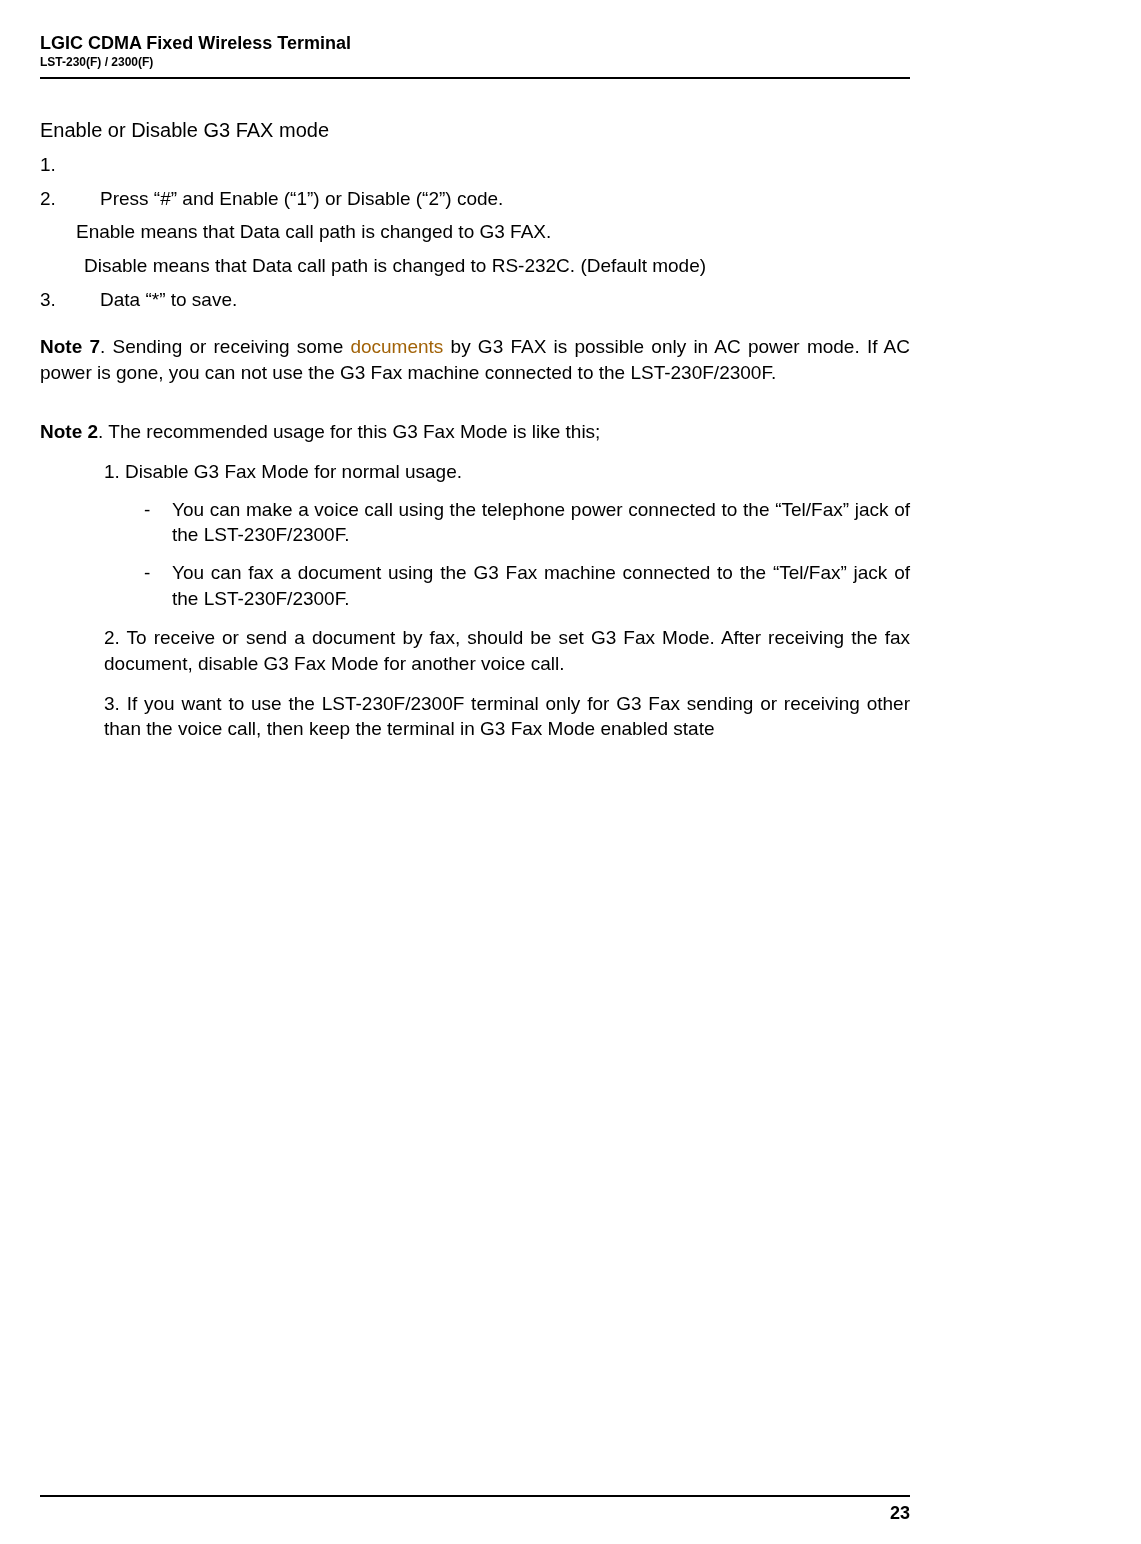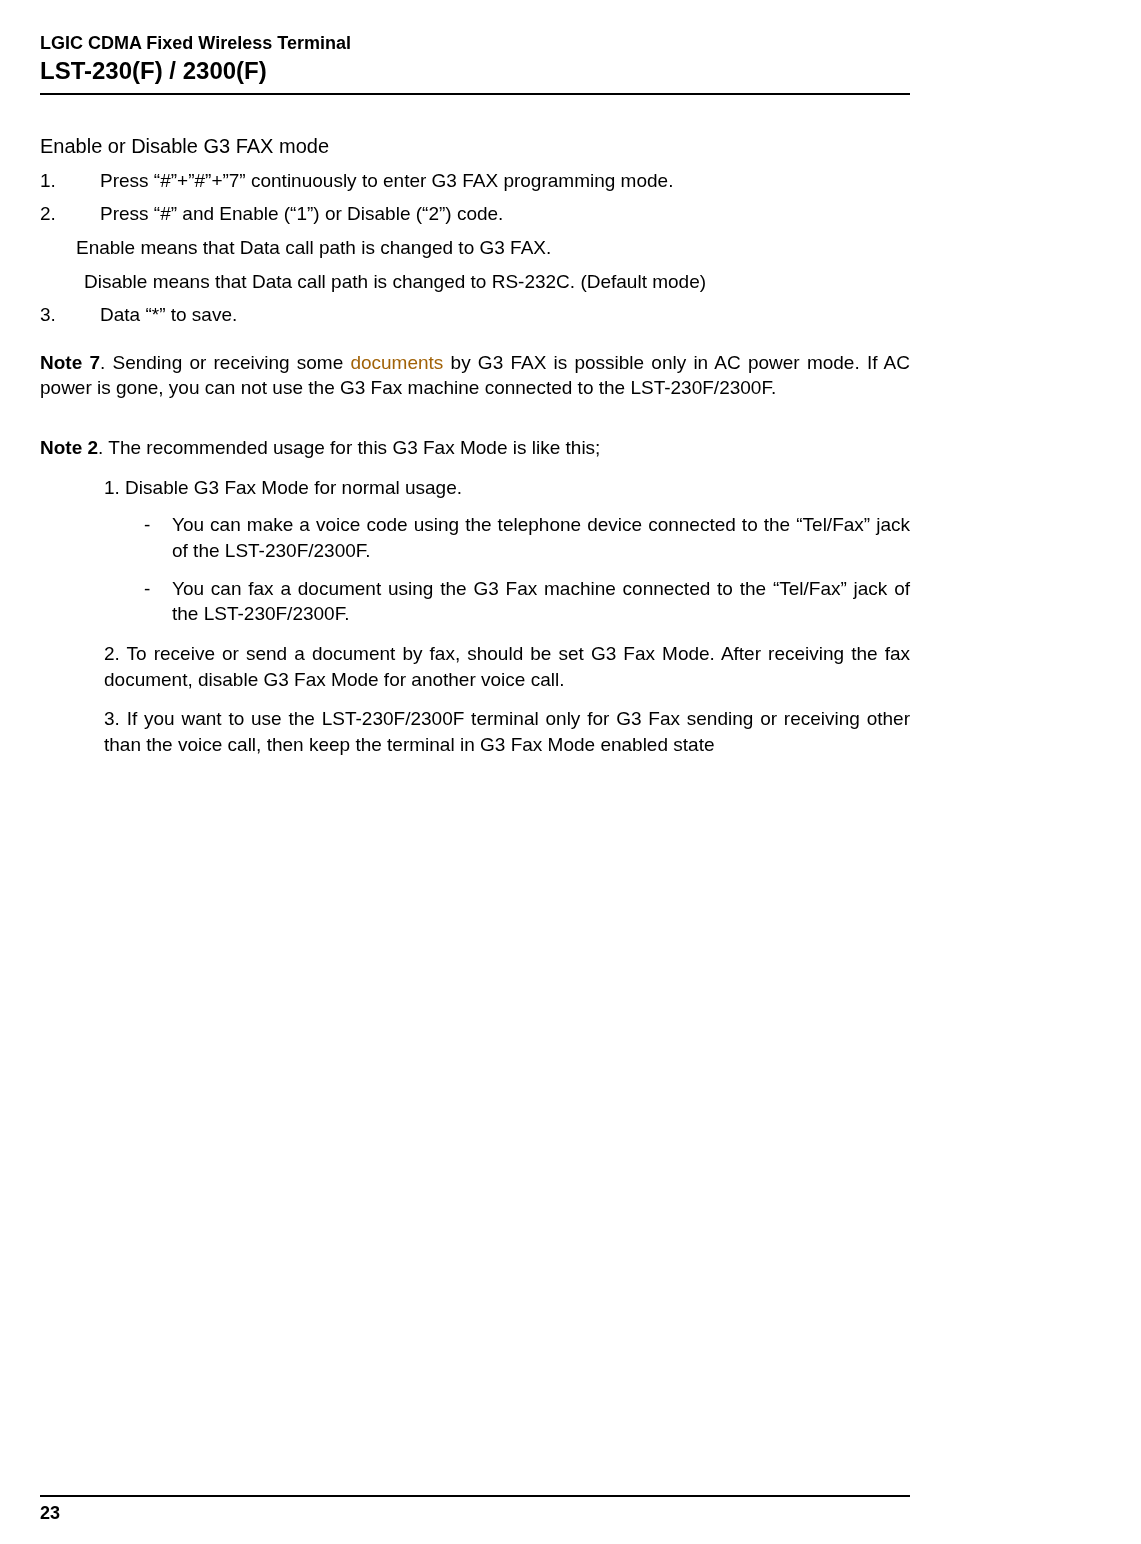--- a/index.html
+++ b/index.html
@@ -15,21 +15,21 @@
     box-sizing: border-box;
     padding: 32px 40px 20px 40px;
     position: relative;
   }
   .header-title {
     font-size: 18px;
     font-weight: bold;
     line-height: 1.3;
   }
   .header-sub {
-    font-size: 24px;
+    font-size: 12px;
     font-weight: bold;
     line-height: 1.3;
     margin-bottom: 6px;
   }
   .hr-top {
     border: none;
     border-top: 2px solid #000;
     margin: 0 0 40px 0;
   }
   .section-title {
@@ -89,39 +89,38 @@
     bottom: 20px;
     left: 40px;
     right: 40px;
   }
   .hr-bottom {
     border: none;
     border-top: 2px solid #000;
     margin: 0 0 6px 0;
   }
   .page-num {
-    text-align: left;
+    text-align: right;
     font-weight: bold;
     font-size: 18px;
   }
 </style>
 </head>
 <body>
 
 <div class="page">
 
   <div class="header-title">LGIC CDMA Fixed Wireless Terminal</div>
   <div class="header-sub">LST-230(F) / 2300(F)</div>
   <hr class="hr-top">
 
   <div class="section-title">Enable or Disable G3 FAX mode</div>
 
   <div class="ol-step body-text">
     <div class="ol-num">1.</div>
-    <div>Press “#”+”#”+”7” continuously to enter G3 FAX programming mode.</div>
   </div>
 
   <div class="ol-step body-text">
     <div class="ol-num">2.</div>
     <div>Press “#” and Enable (“1”) or Disable (“2”) code.</div>
   </div>
 
   <div class="indent-1 body-text">Enable means that Data call path is changed to G3 FAX.</div>
   <div class="indent-1b body-text">Disable means that Data call path is changed to RS-232C. (Default mode)</div>
 
@@ -135,21 +134,21 @@
   </div>
 
   <div class="note-block body-text" style="margin-top:34px;">
     <span class="note-label">Note 2</span><span>. The recommended usage for this G3 Fax Mode is like this;</span>
   </div>
 
   <div class="sub-ol body-text">1. Disable G3 Fax Mode for normal usage.</div>
 
   <div class="dash-item body-text">
     <div class="dash">-</div>
-    <div>You can make a voice code using the telephone device connected to the “Tel/Fax” jack of the LST-230F/2300F.</div>
+    <div>You can make a voice call using the telephone power connected to the “Tel/Fax” jack of the LST-230F/2300F.</div>
   </div>
 
   <div class="dash-item body-text">
     <div class="dash">-</div>
     <div>You can fax a document using the G3 Fax machine connected to the “Tel/Fax” jack of the LST-230F/2300F.</div>
   </div>
 
   <div class="sub-ol body-text">2. To receive or send a document by fax, should be set G3 Fax Mode. After receiving the fax document, disable G3 Fax Mode for another voice call.</div>
 
   <div class="sub-ol body-text">3. If you want to use the LST-230F/2300F terminal only for G3 Fax sending or receiving other than the voice call, then keep the terminal in G3 Fax Mode enabled state</div>

